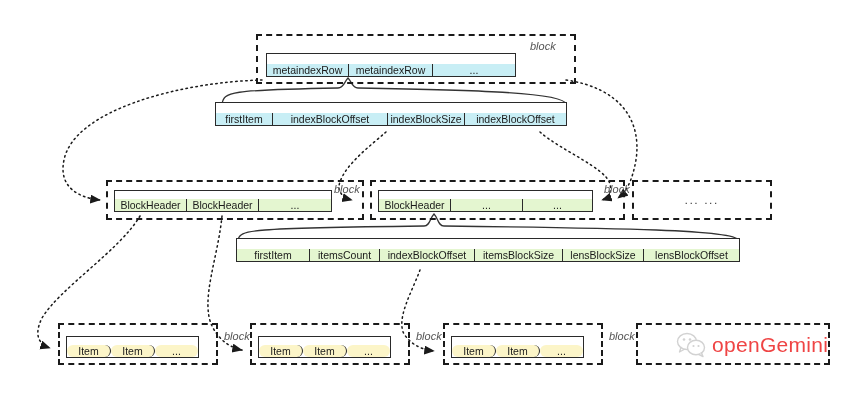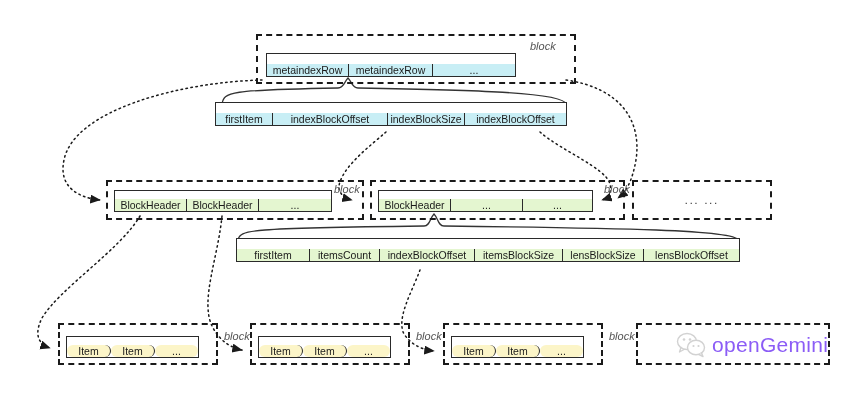--- a/index.html
+++ b/index.html
@@ -63,21 +63,21 @@
     z-index:3;
     letter-spacing:2px;
   }
 
   .watermark{
     position:absolute;
     display:flex;
     align-items:center;
     gap:6px;
     z-index:5;
-    color:#8b5cf6;
+    color:#ef4444;
     font-size:21px;
     letter-spacing:.3px;
     white-space:nowrap;
   }
   .watermark svg{display:block;}
 </style>
 </head>
 <body>
 
 <div id="stage">

